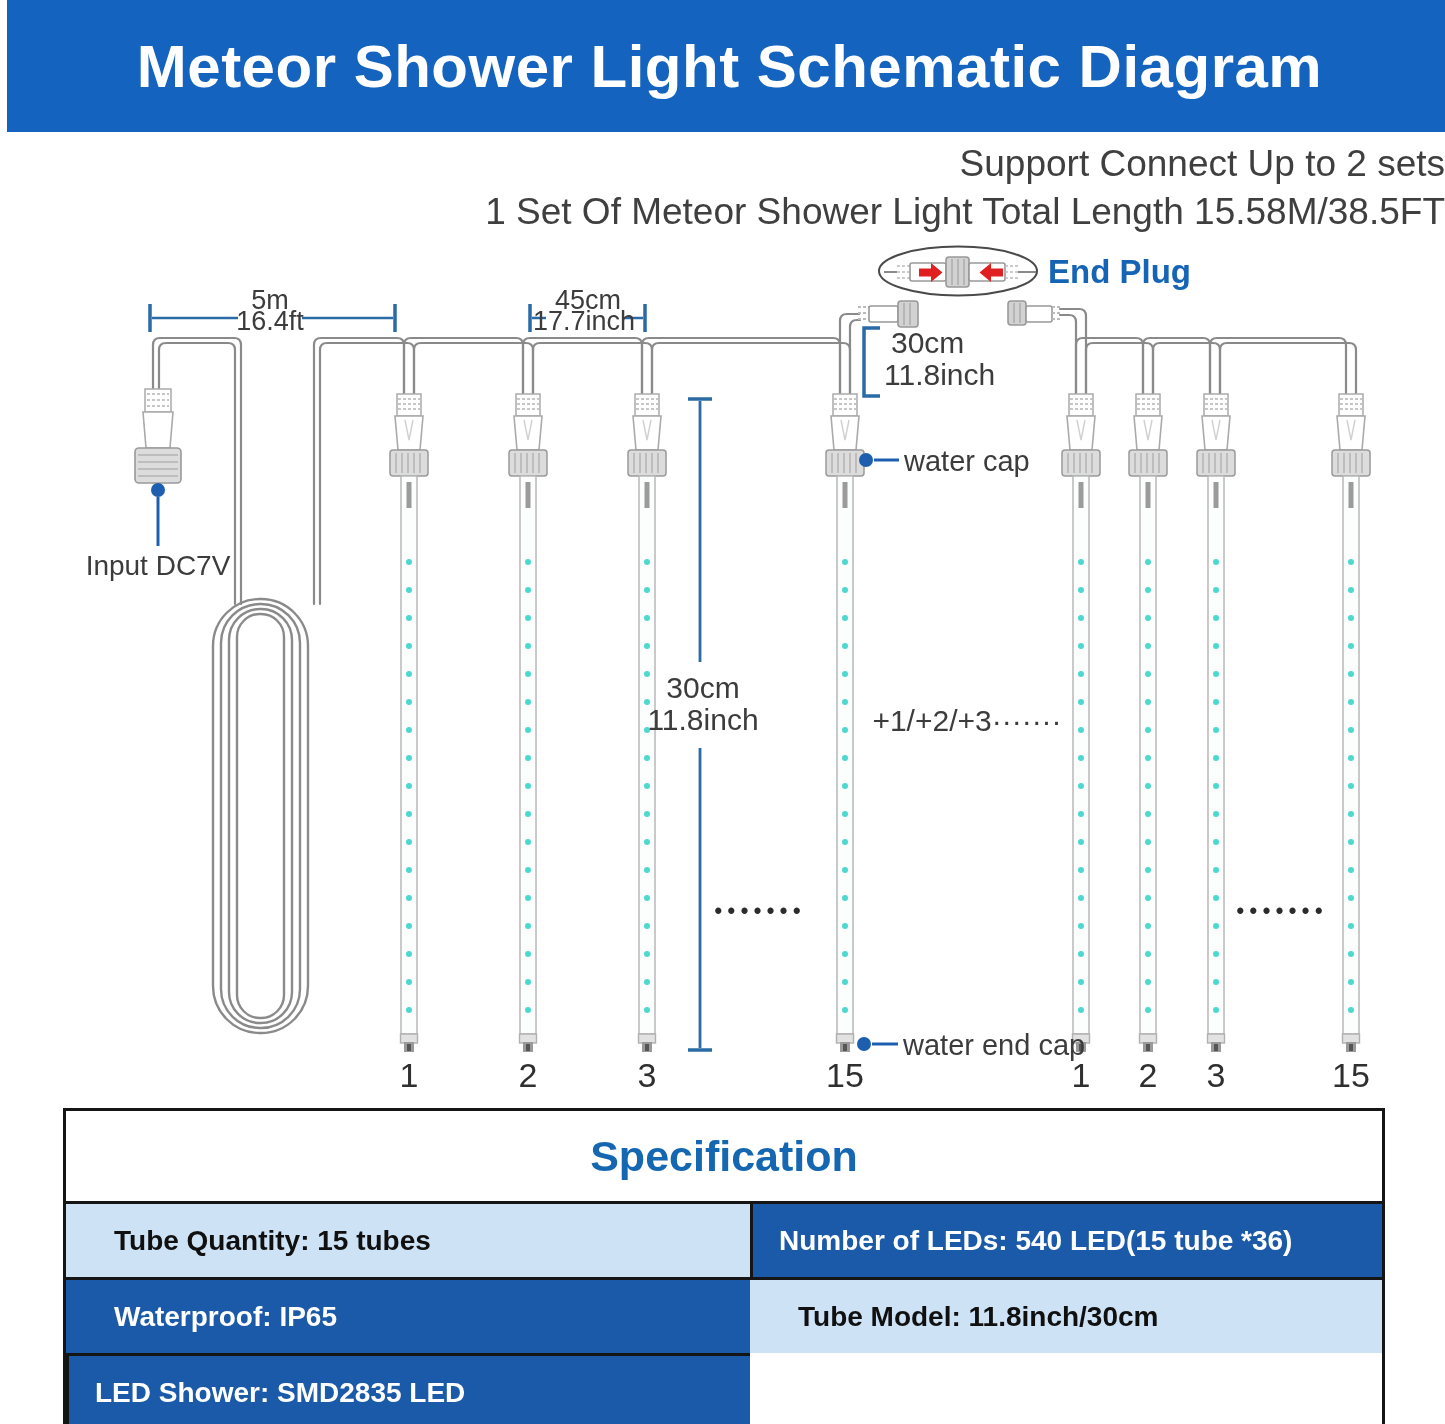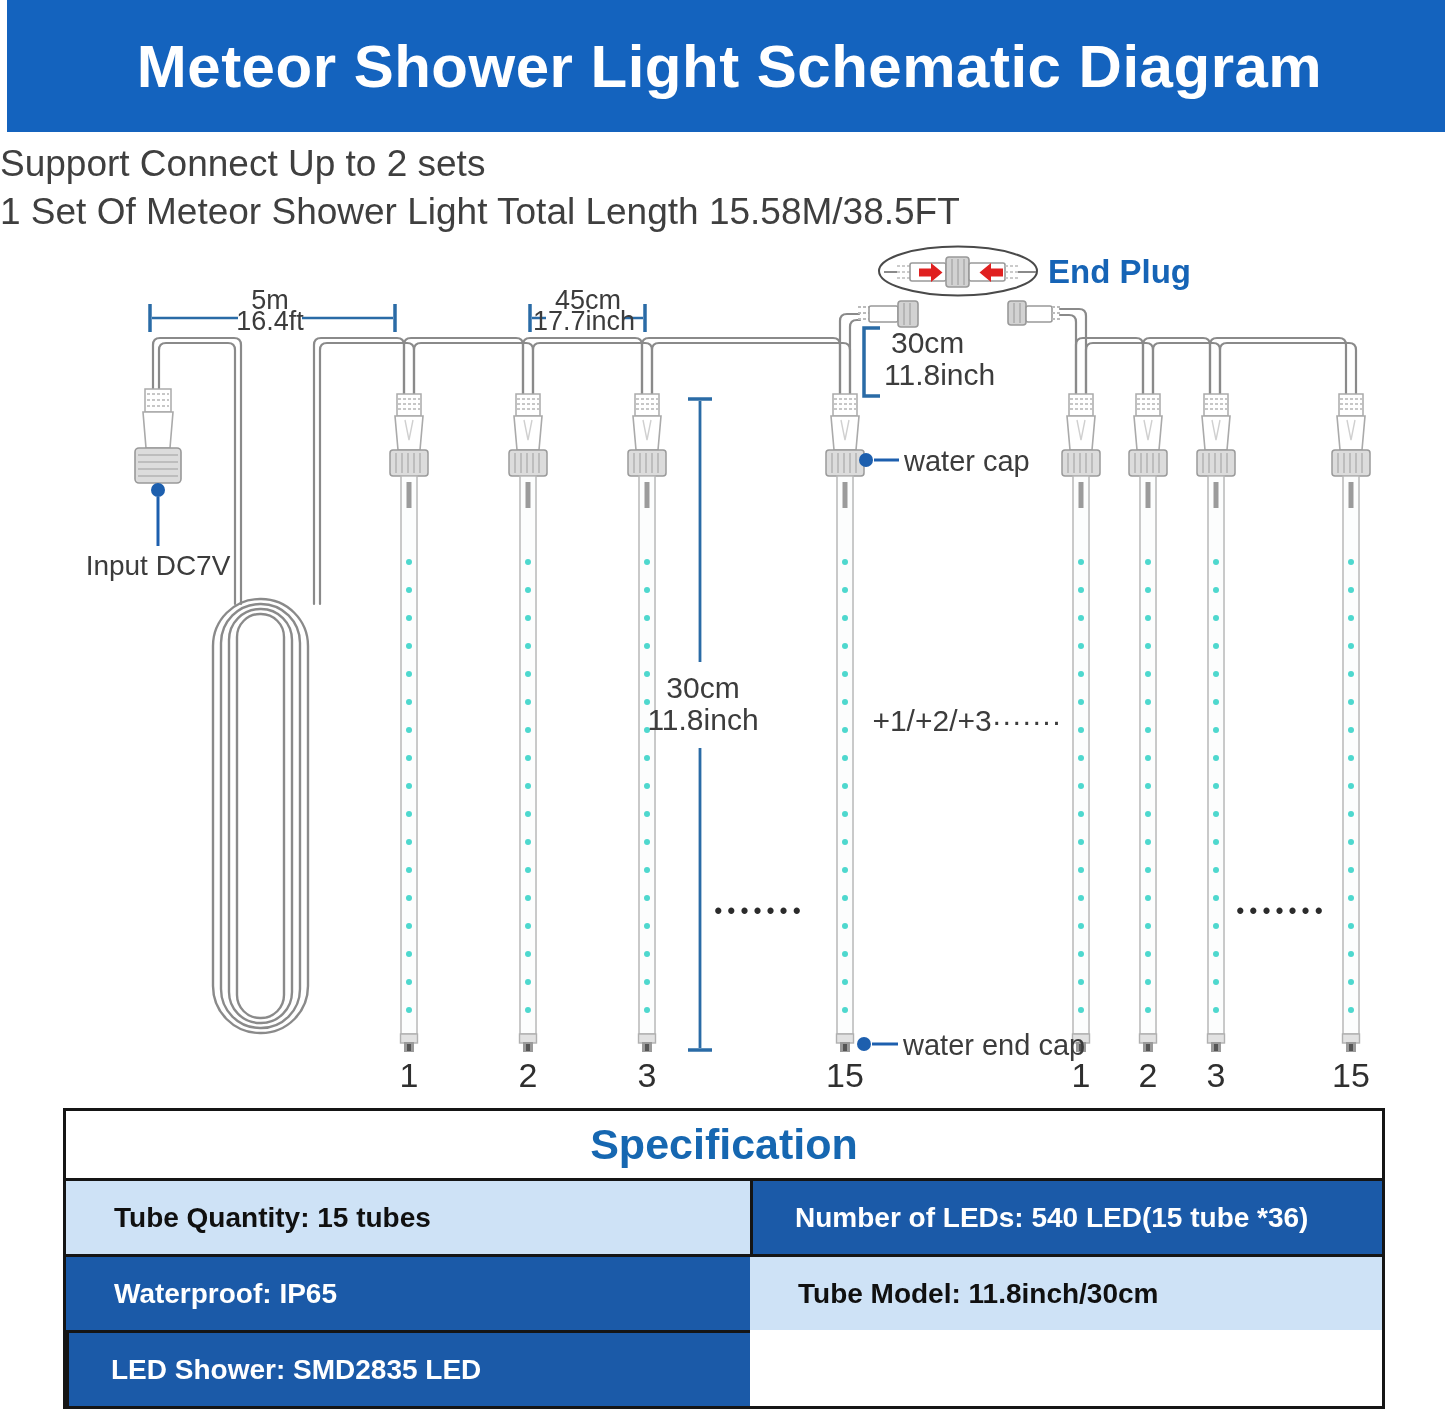--- a/index.html
+++ b/index.html
@@ -9,43 +9,43 @@
   }
   .header {
     position:absolute; left:0; top:0; width:1445px; height:132px;
     background:#1463BE; display:flex; align-items:center; justify-content:center;margin-left:7px;
   }
   .header h1 {
     margin:0; color:#ffffff; font-size:60px; font-weight:800; letter-spacing:0.5px;
     white-space:nowrap;
   }
   .subtitle {
-    position:absolute; left:0; top:140px; width:1445px; text-align:left;
+    position:absolute; left:0; top:140px; width:1445px; text-align:right;
     color:#3f3f3f;
   }
   .subtitle .line { font-size:37px; line-height:48px; font-weight:400; }
   svg.diagram { position:absolute; left:0; top:235px; }
   svg text { font-family:"Liberation Sans", sans-serif; }
   .lbl { fill:#3c3c3c; }
   
   .spec {
     position:absolute; left:63px; top:1108px; width:1322px;
     border:3px solid #151515; box-sizing:border-box; background:#fff;
   }
   .spec-title {
-    height:67px; display:flex; align-items:center; justify-content:center;
+    height:90px; display:flex; align-items:center; justify-content:center;
     color:#1667B1; font-size:43px; font-weight:bold; background:#ffffff;
   }
   .spec-grid { display:grid; grid-template-columns:684px 1fr; }
   .spec-grid .cell {
     height:76px; display:flex; align-items:center;
     border-top:3px solid #151515; box-sizing:border-box;
     font-size:28px; font-weight:bold; padding-left:48px; white-space:pre;
   }
-  .spec-grid .cell.right { border-left:3px solid #151515; padding-left:42px; }
+  .spec-grid .cell.right { border-left:3px solid #151515; padding-left:26px; }
   .cell.light { background:#CEE2F6; color:#101010; }
   .cell.dark  { background:#1B5AA8; color:#ffffff; }
 </style>
 </head>
 <body>
 
 <div class="page">
 
   <div class="header">
     <h1>Meteor Shower Light Schematic Diagram</h1>

